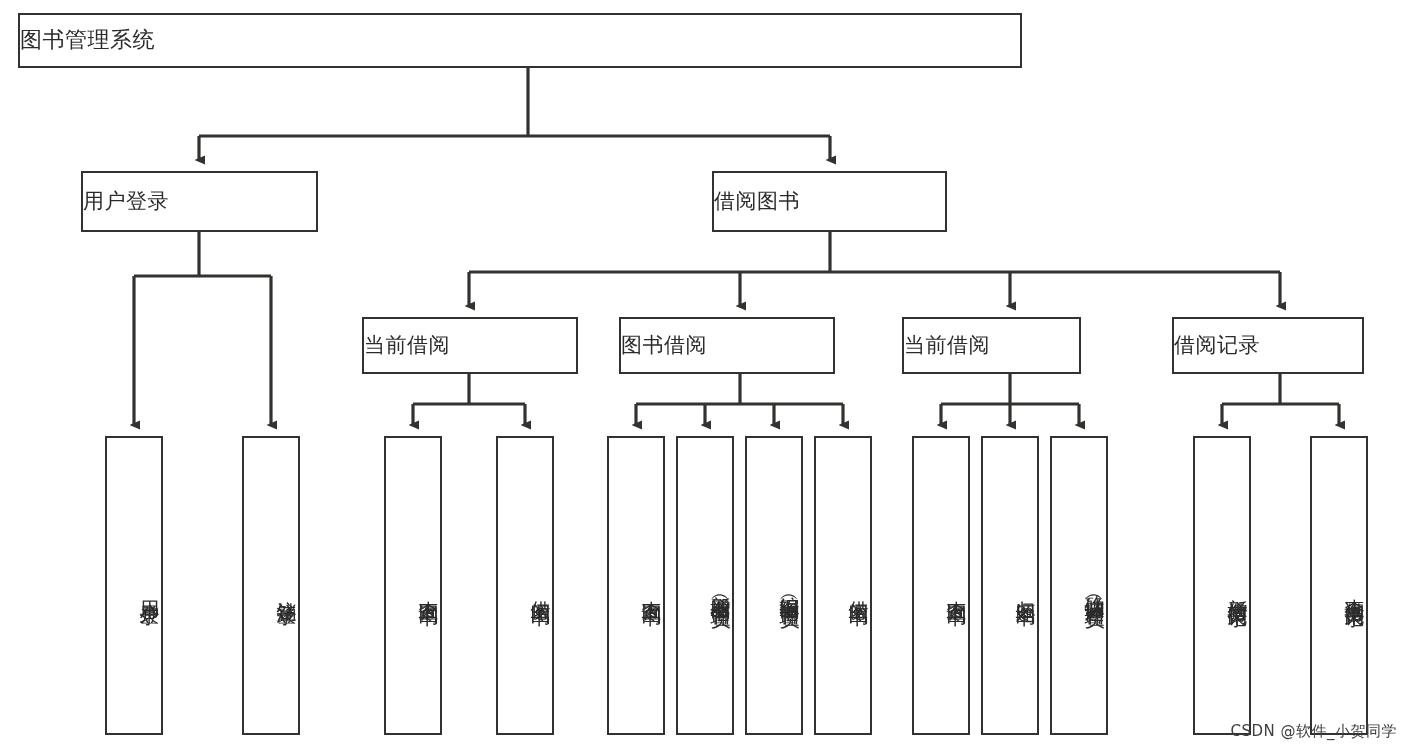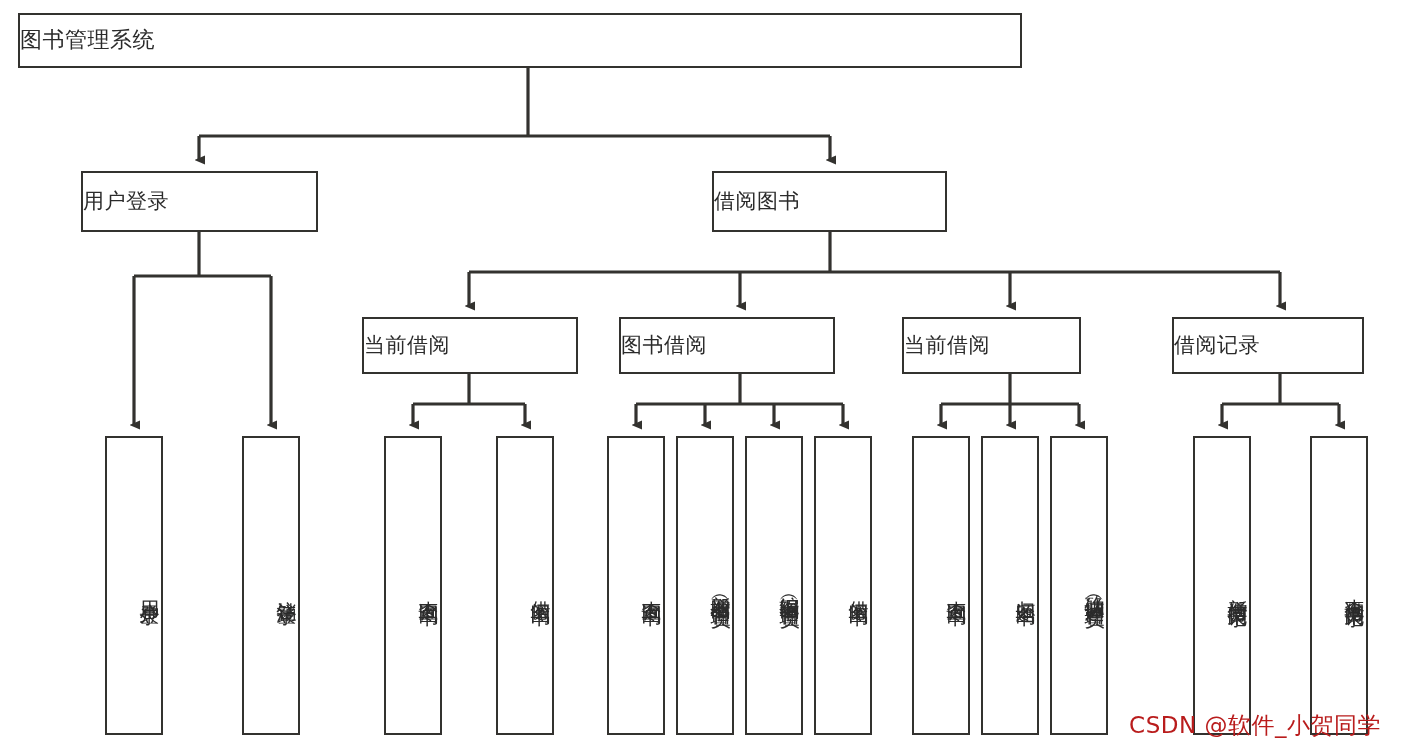--- a/index.html
+++ b/index.html
@@ -54,24 +54,24 @@
   .node-v .vlabel {
     writing-mode: vertical-rl;
     text-orientation: upright;
     display: block;
   }
   .node-root {
     font-size: 22px;
   }
   #watermark {
     position: absolute;
-    right: 24px;
+    right: 8px;
     bottom: 6px;
-    font-size: 23px;
-    color: #b91c1c;
+    font-size: 15px;
+    color: #404040;
     letter-spacing: 0.5px;
     z-index: 3;
     white-space: nowrap;
   }
 </style>
 </head>
 <body>
 
 <div id="canvas">
 

